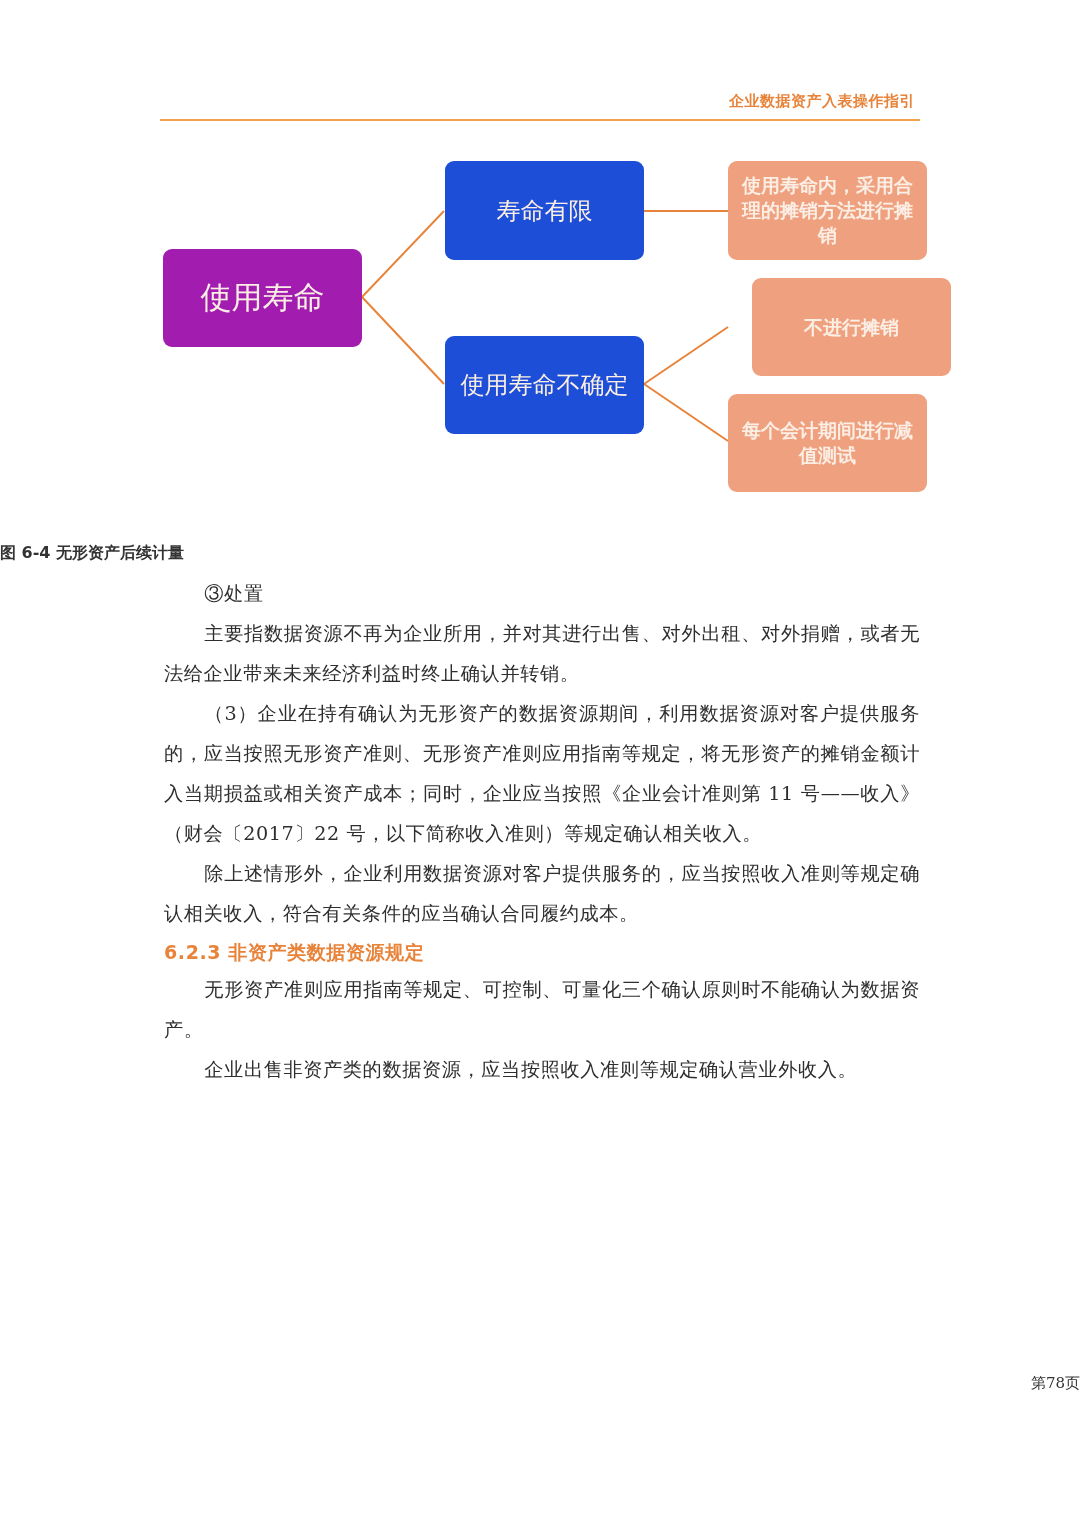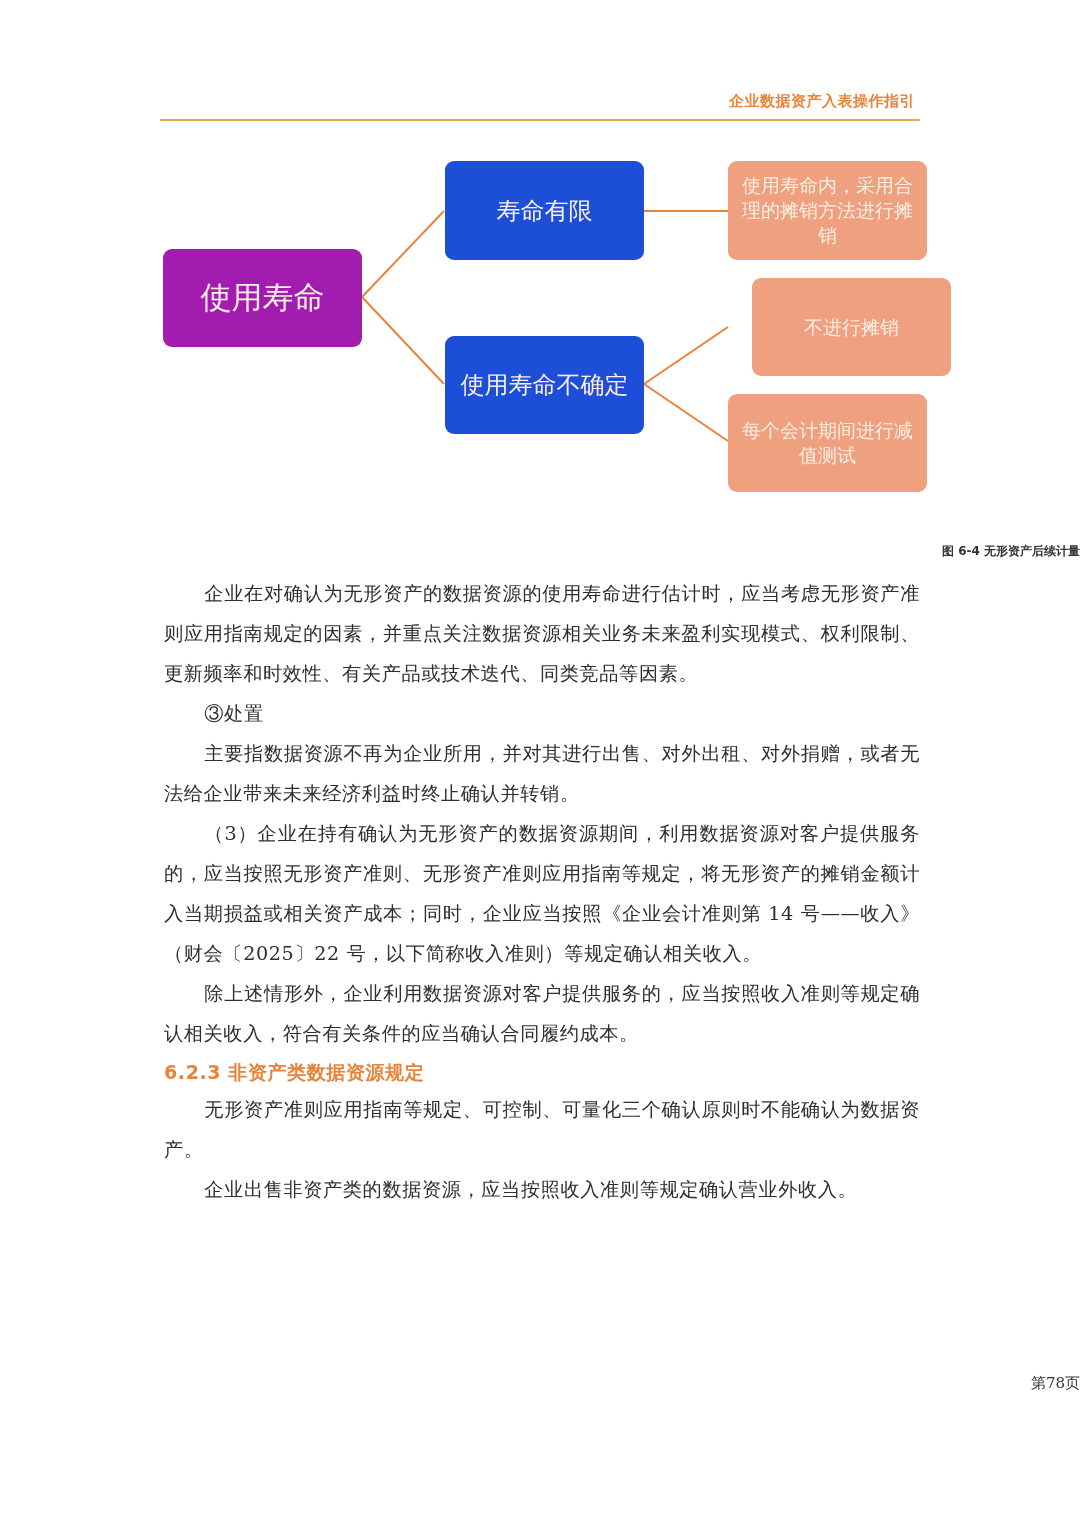--- a/index.html
+++ b/index.html
@@ -18,26 +18,26 @@
       background: #f0a24a;
     }
     .diagram { position: absolute; left: 0; top: 0; width: 1080px; height: 520px; }
     .node {
       position: absolute; border-radius: 9px; color: #fbeee4;
       display: flex; align-items: center; justify-content: center; text-align: center;
       font-family: "DejaVu Sans", "Liberation Sans", sans-serif;
     }
     .node.root { background: #a21caf; font-size: 31px; }
     .node.mid { background: #1d4ed8; font-size: 24px; }
-    .node.leaf { background: #efa07e; font-size: 19px; line-height: 25px; padding: 16px 10px; box-sizing: border-box; }
+    .node.leaf { background: #efa07e; font-size: 19px; line-height: 25px; padding: 16px 10px; box-sizing: border-box; font-weight: bold; }
     .connectors { position: absolute; left: 0; top: 0; }
     .caption {
-      position: absolute; left: 0; width: 1080px; top: 543px; text-align: right;
+      position: absolute; left: 0; width: 1080px; top: 543px; text-align: left;
       font-family: "DejaVu Sans", "Liberation Sans", sans-serif;
-      font-size: 12px; font-weight: bold; color: #333;
+      font-size: 16px; font-weight: bold; color: #333;
     }
     .body-text {
       position: absolute; left: 164px; width: 756px;
       font-size: 19.2px; line-height: 40px; color: #2e2e2e;
       text-align: justify; letter-spacing: 0.6px;
     }
     .body-text p { margin: 0; text-indent: 2.1em; }
     .section-heading {
       margin: 0; color: #e8833a; font-weight: bold; font-size: 19px;
       line-height: 36px; text-indent: 0;
@@ -70,23 +70,22 @@
   <div class="node mid" style="left:445px; top:161px; width:199px; height:99px;">寿命有限</div>
   <div class="node mid" style="left:445px; top:336px; width:199px; height:98px;">使用寿命不确定</div>
   <div class="node leaf" style="left:728px; top:161px; width:199px; height:99px;">使用寿命内，采用合理的摊销方法进行摊销</div>
   <div class="node leaf" style="left:728px; top:278px; width:199px; height:98px;margin-left:24px;">不进行摊销</div>
   <div class="node leaf" style="left:728px; top:394px; width:199px; height:98px;">每个会计期间进行减值测试</div>
 </div>
 
 <div class="caption">图 6-4 无形资产后续计量</div>
 
 <div class="body-text" style="top:574px;">
-  <p>企业在对确认为无形资产的数据资源的使用寿命进行估计时，应当考虑无形资产准则应用指南规定的因素，并重点关注数据资源相关业务未来盈利实现模式、权利限制、更新频率和时效性、有关产品或技术迭代、同类竞品等因素。</p>
   <p>③处置</p>
   <p>主要指数据资源不再为企业所用，并对其进行出售、对外出租、对外捐赠，或者无法给企业带来未来经济利益时终止确认并转销。</p>
-  <p>（3）企业在持有确认为无形资产的数据资源期间，利用数据资源对客户提供服务的，应当按照无形资产准则、无形资产准则应用指南等规定，将无形资产的摊销金额计入当期损益或相关资产成本；同时，企业应当按照《企业会计准则第 14 号——收入》（财会〔2025〕22 号，以下简称收入准则）等规定确认相关收入。</p>
+  <p>（3）企业在持有确认为无形资产的数据资源期间，利用数据资源对客户提供服务的，应当按照无形资产准则、无形资产准则应用指南等规定，将无形资产的摊销金额计入当期损益或相关资产成本；同时，企业应当按照《企业会计准则第 11 号——收入》（财会〔2017〕22 号，以下简称收入准则）等规定确认相关收入。</p>
   <p>除上述情形外，企业利用数据资源对客户提供服务的，应当按照收入准则等规定确认相关收入，符合有关条件的应当确认合同履约成本。</p>
   <h3 class="section-heading">6.2.3 非资产类数据资源规定</h3>
   <p>无形资产准则应用指南等规定、可控制、可量化三个确认原则时不能确认为数据资产。</p>
   <p>企业出售非资产类的数据资源，应当按照收入准则等规定确认营业外收入。</p>
 </div>
 
 <div class="page-number">第78页</div>
 
 </body></html>

